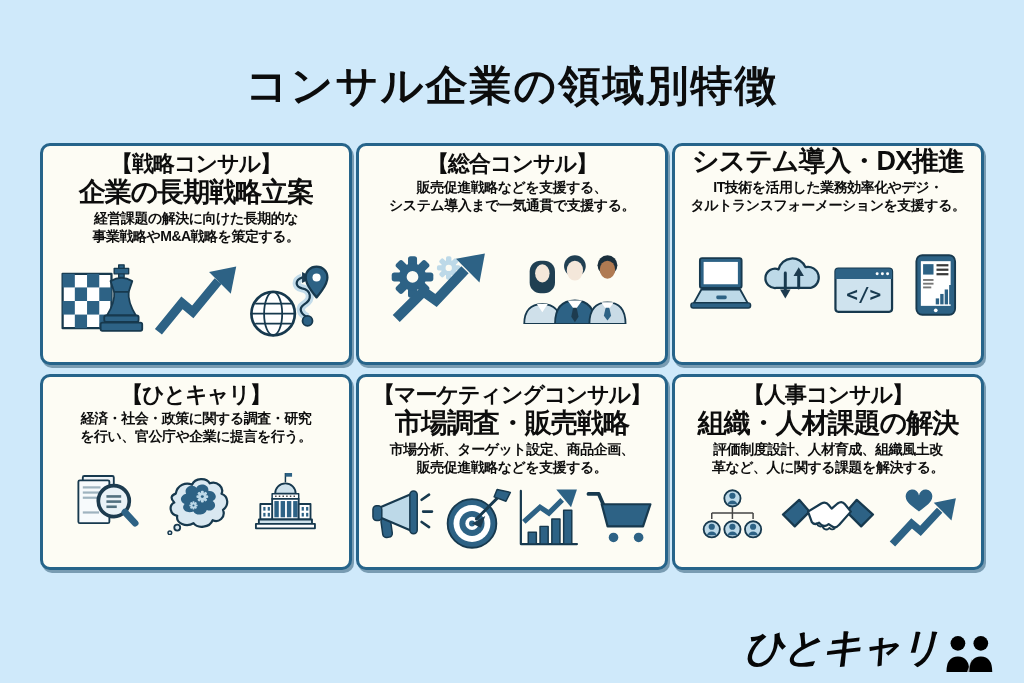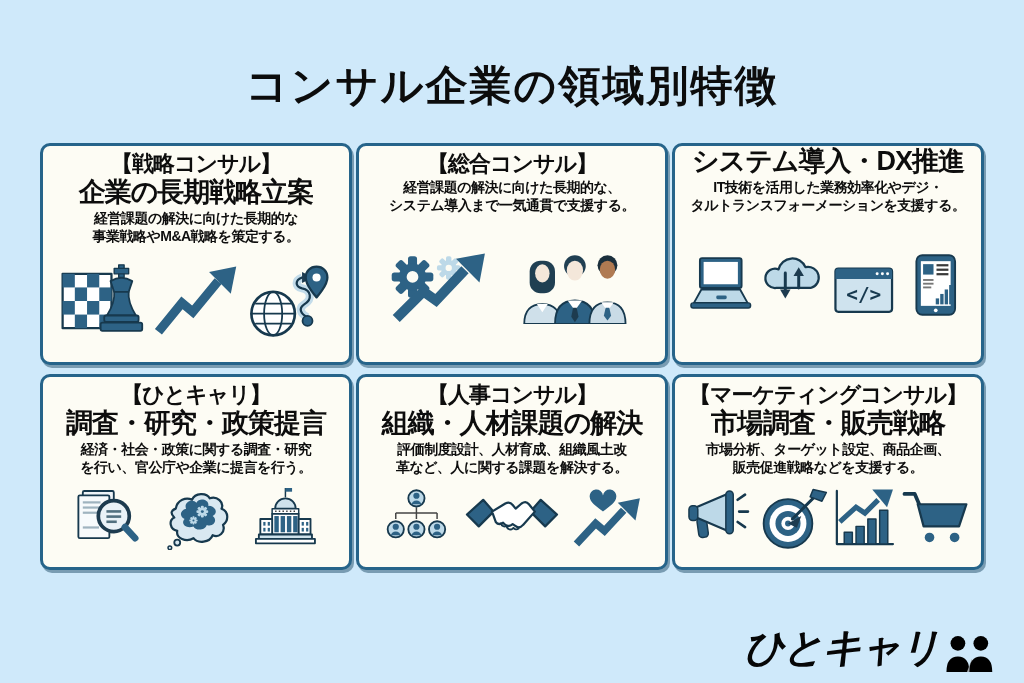--- a/index.html
+++ b/index.html
@@ -76,21 +76,21 @@
           <polygon points="62,10 74,16 62,22" class="dd"></polygon>
           <path d="M78 4 c-7 0 -12 5 -12 12 c0 9 12 22 12 22 s12 -13 12 -22 c0 -7 -5 -12 -12 -12 z" class="d o" stroke-width="2.5"></path>
           <circle cx="78" cy="16" r="4.5" class="w"></circle>
           <circle cx="68" cy="64" r="5.5" class="d o" stroke-width="2"></circle>
         </svg>
       </div>
     </section>
 
     <section class="card">
       <div class="card-bracket">【総合コンサル】</div>
-      <p class="card-desc">経営課題の解決に向けた長期的な、
+      <p class="card-desc">販売促進戦略などを支援する、
 システム導入まで一気通貫で支援する。</p>
       <div class="icon-row">
         <svg viewBox="0 0 120 84">
           <g transform="translate(26,32)" class="d">
             <rect x="-23" y="-5" width="46" height="10" rx="3"></rect>
             <rect x="-23" y="-5" width="46" height="10" rx="3" transform="rotate(45)"></rect>
             <rect x="-23" y="-5" width="46" height="10" rx="3" transform="rotate(90)"></rect>
             <rect x="-23" y="-5" width="46" height="10" rx="3" transform="rotate(135)"></rect>
             <circle r="15"></circle>
               <circle r="6.5" fill="#fdfcf4"></circle>
@@ -166,21 +166,20 @@
             <rect x="54" y="54" width="4.5" height="14" class="d"></rect>
           <rect x="60" y="48" width="4.5" height="20" class="d"></rect>
             <rect x="66" y="42" width="4" height="26" class="d"></rect>
           <circle cx="48" cy="76" r="2.5" class="w"></circle>
         </svg>
       </div>
     </section>
 
     <section class="card r2">
       <div class="card-bracket">【ひとキャリ】</div>
-      <div class="card-subtitle">調査・研究・政策提言</div>
       <p class="card-desc">経済・社会・政策に関する調査・研究
 を行い、官公庁や企業に提言を行う。</p>
       <div class="icon-row">
         <svg viewBox="0 0 96 84">
           <rect x="16" y="4" width="42" height="56" rx="2" fill="#eef3f7" class="o" stroke-width="2.5"></rect>
           <rect x="10" y="10" width="42" height="58" rx="2" fill="#f7fafc" class="o" stroke-width="2.5"></rect>
           <rect x="16" y="18" width="24" height="3" fill="#9fb3bf"></rect>
             <rect x="16" y="25" width="24" height="3" fill="#9fb3bf"></rect>
           <rect x="16" y="32" width="20" height="3" fill="#9fb3bf"></rect>
             <rect x="16" y="52" width="22" height="3" fill="#9fb3bf"></rect>
@@ -233,63 +232,20 @@
             <rect x="76" y="46" width="3" height="5" class="d"></rect>
           <rect x="70" y="54" width="3" height="5" class="d"></rect>
             <rect x="76" y="54" width="3" height="5" class="d"></rect>
           <rect x="12" y="63" width="72" height="6" fill="#cfe2ec" class="o" stroke-width="2.5"></rect>
           <rect x="8" y="69" width="80" height="6" class="w o" stroke-width="2.5"></rect>
         </svg>
       </div>
     </section>
 
     <section class="card r2">
-      <div class="card-bracket">【人事コンサル】</div>
-      <div class="card-subtitle">組織・人材課題の解決</div>
-      <p class="card-desc">評価制度設計、人材育成、組織風土改
-革など、人に関する課題を解決する。</p>
-      <div class="icon-row">
-        <svg viewBox="0 0 96 84">
-          <path d="M48 26 V34 M20 34 H76 M20 34 V42 M48 34 V42 M76 34 V42" class="gl" stroke-width="2"></path>
-          <g>
-            <circle cx="48" cy="14" r="11" class="l o" stroke-width="2.5"></circle>
-            <circle cx="48" cy="10.5" r="4.2" class="d"></circle>
-            <path d="M41.5 22 a6.5 5 0 0 1 13 0 z" class="d"></path>
-          </g>
-          <g>
-            <circle cx="20" cy="56" r="11" class="l o" stroke-width="2.5"></circle>
-            <circle cx="20" cy="52.5" r="4.2" class="d"></circle>
-            <path d="M13.5 64 a6.5 5 0 0 1 13 0 z" class="d"></path>
-          </g>
-          <g>
-            <circle cx="48" cy="56" r="11" class="l o" stroke-width="2.5"></circle>
-            <circle cx="48" cy="52.5" r="4.2" class="d"></circle>
-            <path d="M41.5 64 a6.5 5 0 0 1 13 0 z" class="d"></path>
-          </g>
-          <g>
-            <circle cx="76" cy="56" r="11" class="l o" stroke-width="2.5"></circle>
-            <circle cx="76" cy="52.5" r="4.2" class="d"></circle>
-            <path d="M69.5 64 a6.5 5 0 0 1 13 0 z" class="d"></path>
-          </g>
-        </svg>
-        <svg viewBox="0 0 130 84">
-          <polygon points="4,36 26,16 40,32 20,52" class="d o" stroke-width="3"></polygon>
-          <polygon points="126,36 104,16 90,32 110,52" class="d o" stroke-width="3"></polygon>
-          <path d="M38 32 L56 21 q6 -3 10 2 l4 5 8 -7 q6 -4 10 1 l8 10 -16 18 q-5 6 -11 1 l-3 -2 q-6 5 -11 0 l-2 -2 q-6 4 -10 -1 z" class="w o" stroke-width="3"></path>
-          <path d="M50 48 a5 5 0 0 0 8 3 M58 53 a5 5 0 0 0 8 2 M67 54 a5 5 0 0 0 7 1" class="ln" stroke-width="2.5"></path>
-        </svg>
-        <svg viewBox="0 0 96 84">
-          <path d="M42 32 C38 28 24 21 24 12 A9 9 0 0 1 42 10 A9 9 0 0 1 60 12 C60 21 46 28 42 32 Z" class="d"></path>
-          <path d="M6 76 L32 48 L44 58 L70 30" class="n" stroke="#2d6285" stroke-width="10"></path>
-          <polygon points="62,20 92,14 86,44" class="d"></polygon>
-        </svg>
-      </div>
-    </section>
-
-    <section class="card r2">
       <div class="card-bracket">【マーケティングコンサル】</div>
       <div class="card-subtitle">市場調査・販売戦略</div>
       <p class="card-desc">市場分析、ターゲット設定、商品企画、
 販売促進戦略などを支援する。</p>
       <div class="icon-row">
         <svg viewBox="0 0 96 84">
           <rect x="16" y="40" width="13" height="27" rx="5" class="d o" stroke-width="2" transform="rotate(-8 22 53)"></rect>
           <polygon points="14,26 56,8 56,58 14,40" class="l o" stroke-width="3"></polygon>
           <rect x="4" y="24" width="12" height="20" rx="5" class="d o" stroke-width="2"></rect>
           <rect x="54" y="4" width="10" height="58" rx="5" class="d o" stroke-width="2"></rect>
@@ -312,20 +268,63 @@
           <rect x="54" y="42" width="11" height="34" class="d o" stroke-width="2"></rect>
           <rect x="70" y="30" width="11" height="46" class="d o" stroke-width="2"></rect>
           <path d="M16 46 L38 26 L50 34 L68 16" class="n" stroke="#2d6285" stroke-width="7"></path>
           <polygon points="60,2 88,2 80,26" class="d"></polygon>
         </svg>
         <svg viewBox="0 0 96 84">
           <path d="M6 8 H20 L26 22" class="ln" stroke-width="5"></path>
           <path d="M24 22 H90 L80 52 H32 Z" class="d o" stroke-width="3"></path>
           <circle cx="40" cy="67" r="6.5" class="d"></circle>
           <circle cx="74" cy="67" r="6.5" class="d"></circle>
+        </svg>
+      </div>
+    </section>
+
+    <section class="card r2">
+      <div class="card-bracket">【人事コンサル】</div>
+      <div class="card-subtitle">組織・人材課題の解決</div>
+      <p class="card-desc">評価制度設計、人材育成、組織風土改
+革など、人に関する課題を解決する。</p>
+      <div class="icon-row">
+        <svg viewBox="0 0 96 84">
+          <path d="M48 26 V34 M20 34 H76 M20 34 V42 M48 34 V42 M76 34 V42" class="gl" stroke-width="2"></path>
+          <g>
+            <circle cx="48" cy="14" r="11" class="l o" stroke-width="2.5"></circle>
+            <circle cx="48" cy="10.5" r="4.2" class="d"></circle>
+            <path d="M41.5 22 a6.5 5 0 0 1 13 0 z" class="d"></path>
+          </g>
+          <g>
+            <circle cx="20" cy="56" r="11" class="l o" stroke-width="2.5"></circle>
+            <circle cx="20" cy="52.5" r="4.2" class="d"></circle>
+            <path d="M13.5 64 a6.5 5 0 0 1 13 0 z" class="d"></path>
+          </g>
+          <g>
+            <circle cx="48" cy="56" r="11" class="l o" stroke-width="2.5"></circle>
+            <circle cx="48" cy="52.5" r="4.2" class="d"></circle>
+            <path d="M41.5 64 a6.5 5 0 0 1 13 0 z" class="d"></path>
+          </g>
+          <g>
+            <circle cx="76" cy="56" r="11" class="l o" stroke-width="2.5"></circle>
+            <circle cx="76" cy="52.5" r="4.2" class="d"></circle>
+            <path d="M69.5 64 a6.5 5 0 0 1 13 0 z" class="d"></path>
+          </g>
+        </svg>
+        <svg viewBox="0 0 130 84">
+          <polygon points="4,36 26,16 40,32 20,52" class="d o" stroke-width="3"></polygon>
+          <polygon points="126,36 104,16 90,32 110,52" class="d o" stroke-width="3"></polygon>
+          <path d="M38 32 L56 21 q6 -3 10 2 l4 5 8 -7 q6 -4 10 1 l8 10 -16 18 q-5 6 -11 1 l-3 -2 q-6 5 -11 0 l-2 -2 q-6 4 -10 -1 z" class="w o" stroke-width="3"></path>
+          <path d="M50 48 a5 5 0 0 0 8 3 M58 53 a5 5 0 0 0 8 2 M67 54 a5 5 0 0 0 7 1" class="ln" stroke-width="2.5"></path>
+        </svg>
+        <svg viewBox="0 0 96 84">
+          <path d="M42 32 C38 28 24 21 24 12 A9 9 0 0 1 42 10 A9 9 0 0 1 60 12 C60 21 46 28 42 32 Z" class="d"></path>
+          <path d="M6 76 L32 48 L44 58 L70 30" class="n" stroke="#2d6285" stroke-width="10"></path>
+          <polygon points="62,20 92,14 86,44" class="d"></polygon>
         </svg>
       </div>
     </section>
   </div>
 
   <div class="logo">
     <span class="logo-text">ひとキャリ</span>
     <svg viewBox="0 0 64 44">
       <circle cx="17" cy="9" r="9" fill="#000"></circle>
       <path d="M3 44 q0 -19 14 -19 q14 0 14 19 z" fill="#000"></path>

